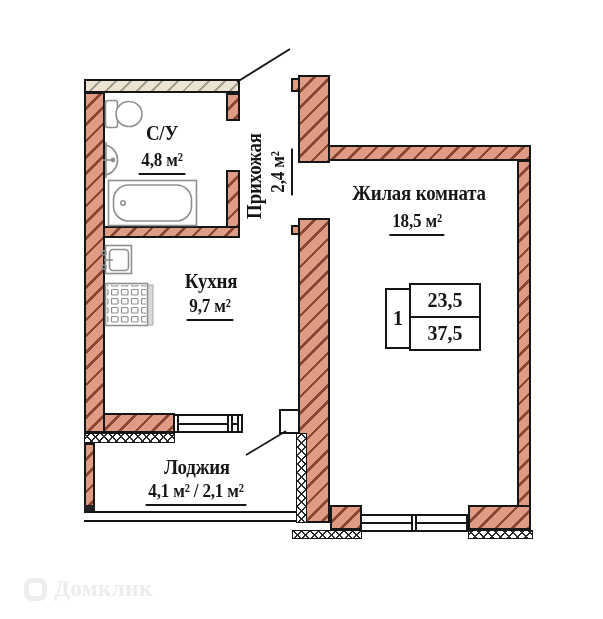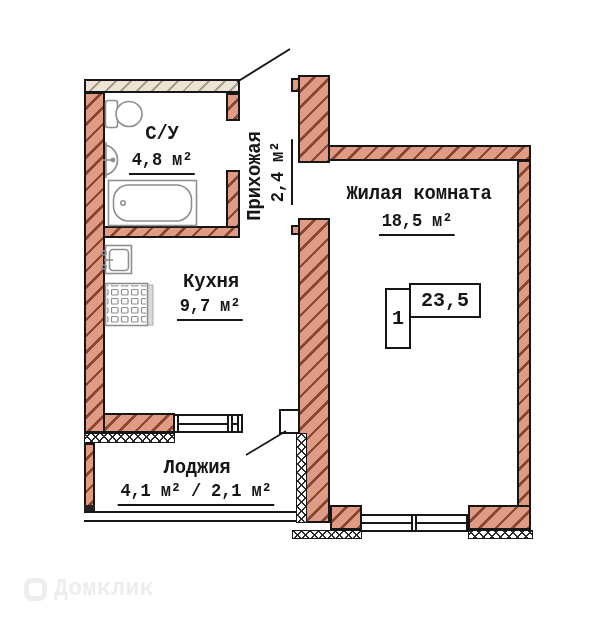--- a/index.html
+++ b/index.html
@@ -1,18 +1,18 @@
 <!DOCTYPE html>
 <html><head>
 <meta charset="utf-8">
 <style>
   html,body { margin:0; padding:0; background:#ffffff; }
   .plan {
     position:relative; width:603px; height:619px; background:#ffffff;
-    overflow:hidden; font-family:Liberation Mono, monospace;
+    overflow:hidden; font-family:Liberation Serif, serif;
   }
   
   .wall {
     position:absolute; box-sizing:border-box;
     border:2px solid #161616;
     background:repeating-linear-gradient(135deg,#e09b85 0 9px,#8a4733 9px 11.5px);
   }
   .wall.light {
     background:repeating-linear-gradient(135deg,#ece3d5 0 9px,#a59e8f 9px 11px);
   }
@@ -150,20 +150,21 @@
 
   <div class="lbl big" style="left:419px;top:193px">Жилая комната</div>
   <div class="lbl area" style="left:417px;top:223px">18,5 м²</div>
 
   <div class="lbl big" style="left:197px;top:467px">Лоджия</div>
   <div class="lbl area" style="left:196px;top:493px">4,1 м² / 2,1 м²</div>
 
   <div class="stamp">
     <div class="cell cell-count">1</div>
     <div class="cell cell-living">23,5</div>
+    <div class="cell cell-total">37,5</div>
   </div>
 
   <div class="wm">
     <div class="wm-logo"></div>
     <div class="wm-text">Домклик</div>
   </div>
 
 </div>
 
 </body></html>

